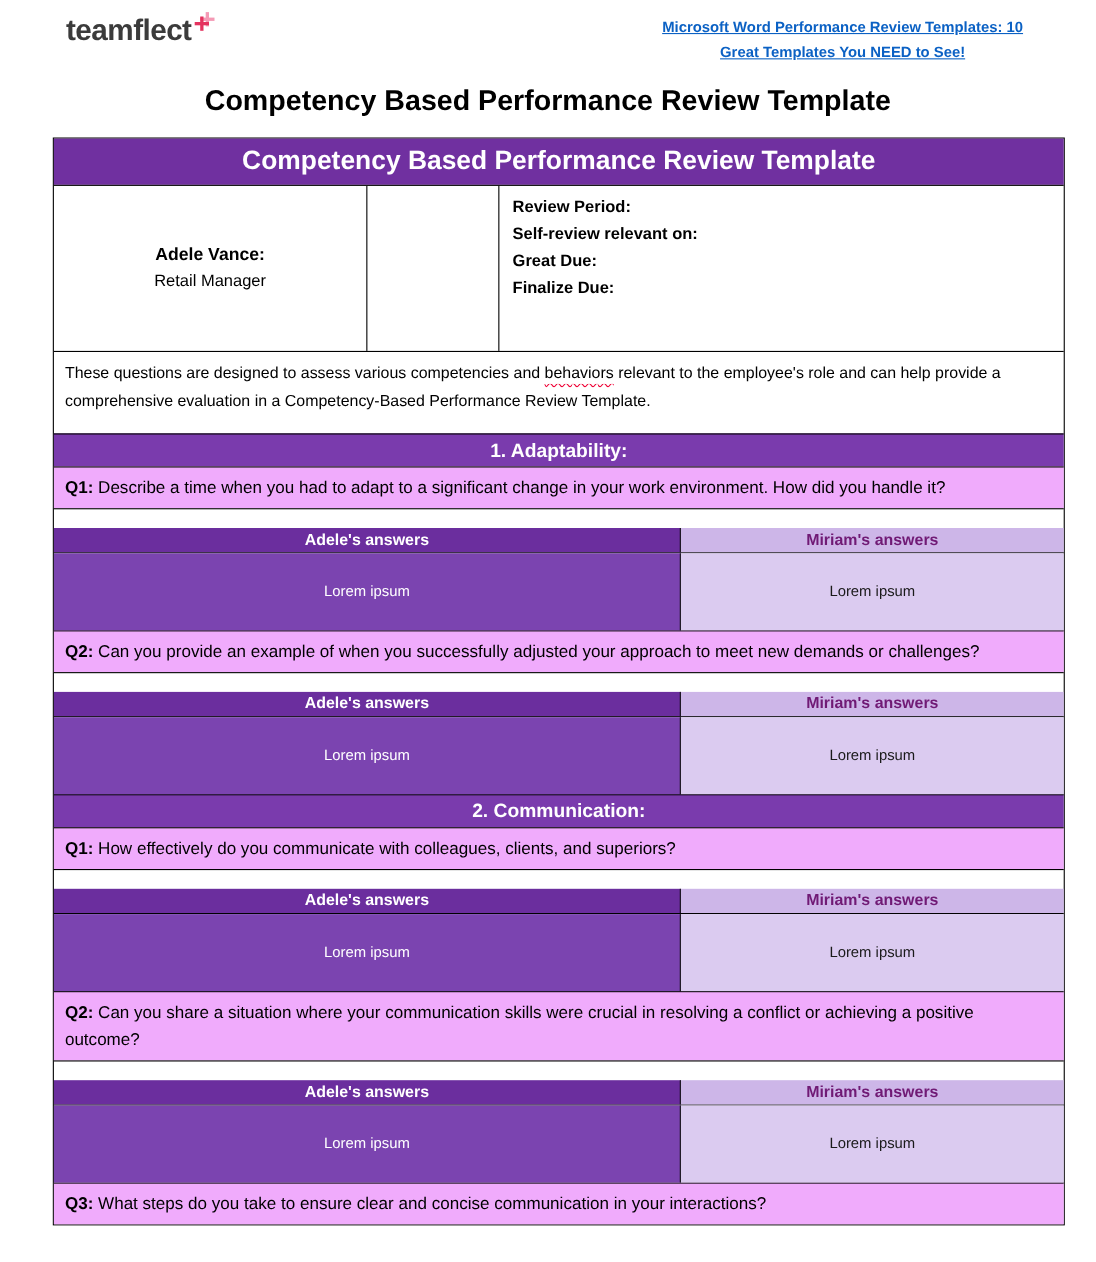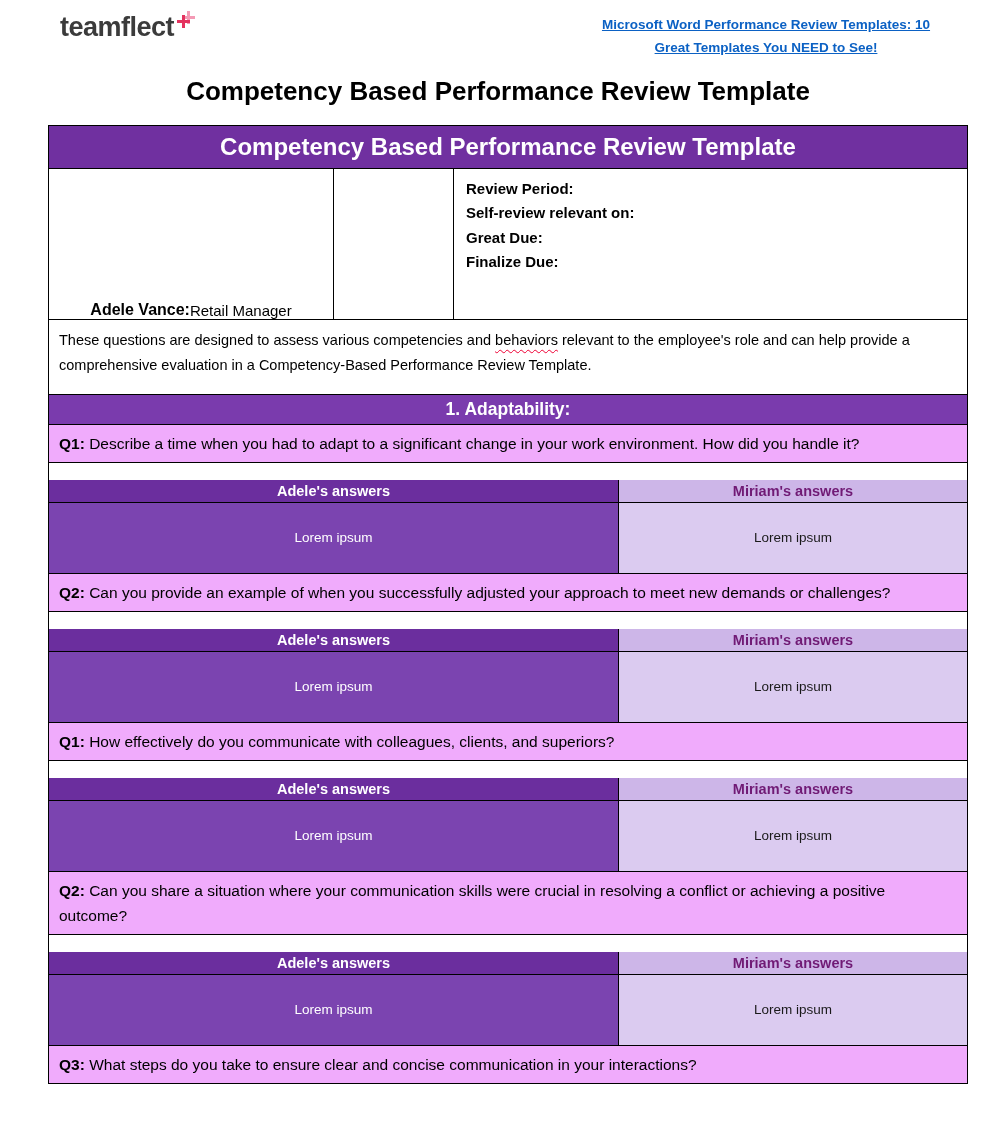--- a/index.html
+++ b/index.html
@@ -35,22 +35,22 @@
     font-weight:700;font-size:13.5px;line-height:1.7;text-decoration:underline;cursor:pointer;
   }
   .doc-title{text-align:center;font-size:26px;font-weight:700;margin:16px 0 18px;color:#000;}
   .review-table{width:920px;margin-left:48px;border:1px solid #000;}
   .tbl-header{
     background:var(--purple-dark);color:#fff;font-size:24px;font-weight:700;
     text-align:center;padding:7px 0;
   }
   .info-row{display:flex;border-top:1px solid #000;}
   .employee-cell{
-    width:285px;border-right:1px solid #000;display:flex;
-    justify-content:center;align-items:flex-end;min-height:150px;
+    width:285px;border-right:1px solid #000;display:flex;flex-direction:column;
+    justify-content:center;align-items:center;min-height:150px;
   }
   .emp-name{font-weight:700;font-size:16px;}
   .emp-role{font-size:15px;margin-top:6px;}
   .empty-cell{width:120px;border-right:1px solid #000;}
   .review-fields{flex:1;padding:8px 12px;}
   .field-line{font-size:15px;line-height:24.5px;font-weight:700;}
   .field-line .val{font-weight:400;}
   .desc-row{border-top:1px solid #000;padding:8px 10px 16px;font-size:14.5px;line-height:25px;}
   .misspell{
     text-decoration:underline;text-decoration-style:wavy;text-decoration-color:#e03;
@@ -122,20 +122,21 @@
         </div>
         <div class="q-row"><b>Q2:</b><span> Can you provide an example of when you successfully adjusted your approach to meet new demands or challenges?</span></div>
         <div class="ans-header-row">
           <div class="ans-h left">Adele's answers</div>
           <div class="ans-h right">Miriam's answers</div>
         </div>
         <div class="ans-row">
           <div class="ans-cell left">Lorem ipsum</div>
           <div class="ans-cell right">Lorem ipsum</div>
         </div>
+        <div class="section-header">2. Communication:</div>
         <div class="q-row"><b>Q1:</b><span> How effectively do you communicate with colleagues, clients, and superiors?</span></div>
         <div class="ans-header-row">
           <div class="ans-h left">Adele's answers</div>
           <div class="ans-h right">Miriam's answers</div>
         </div>
         <div class="ans-row">
           <div class="ans-cell left">Lorem ipsum</div>
           <div class="ans-cell right">Lorem ipsum</div>
         </div>
         <div class="q-row"><b>Q2:</b><span> Can you share a situation where your communication skills were crucial in resolving a conflict or achieving a positive outcome?</span></div>

